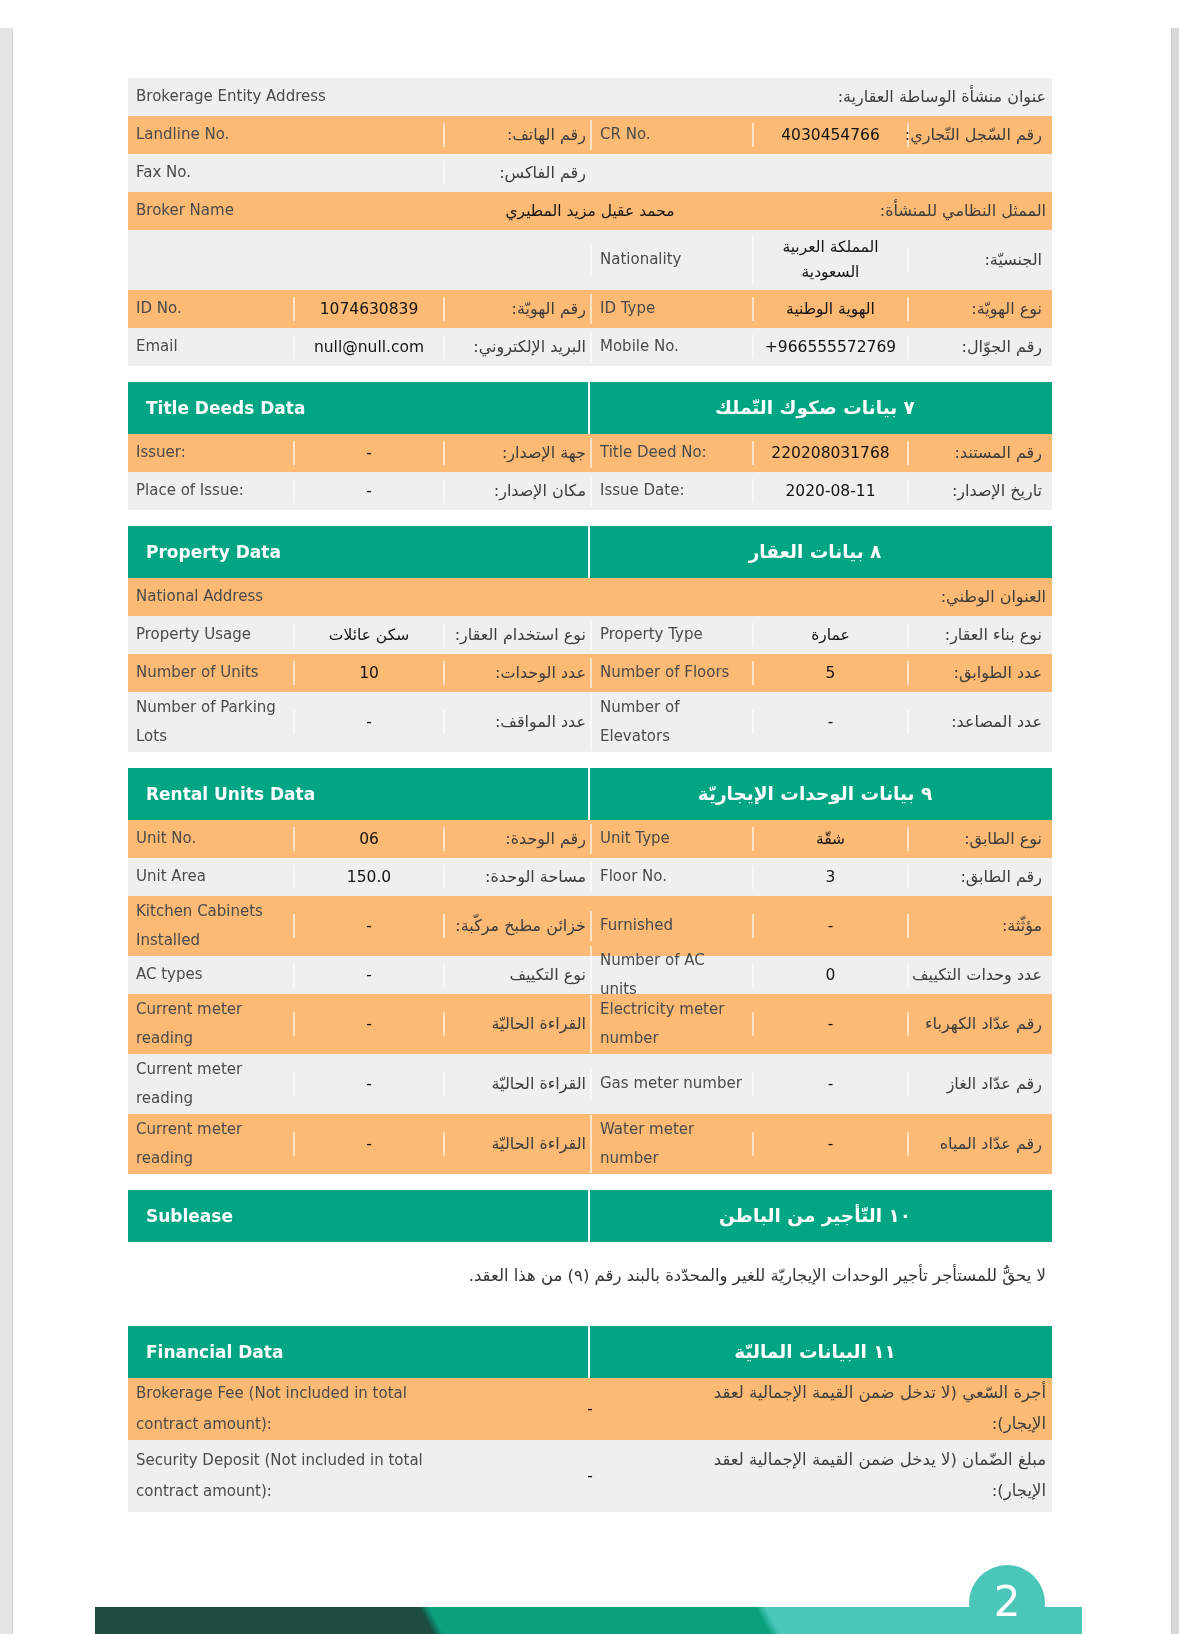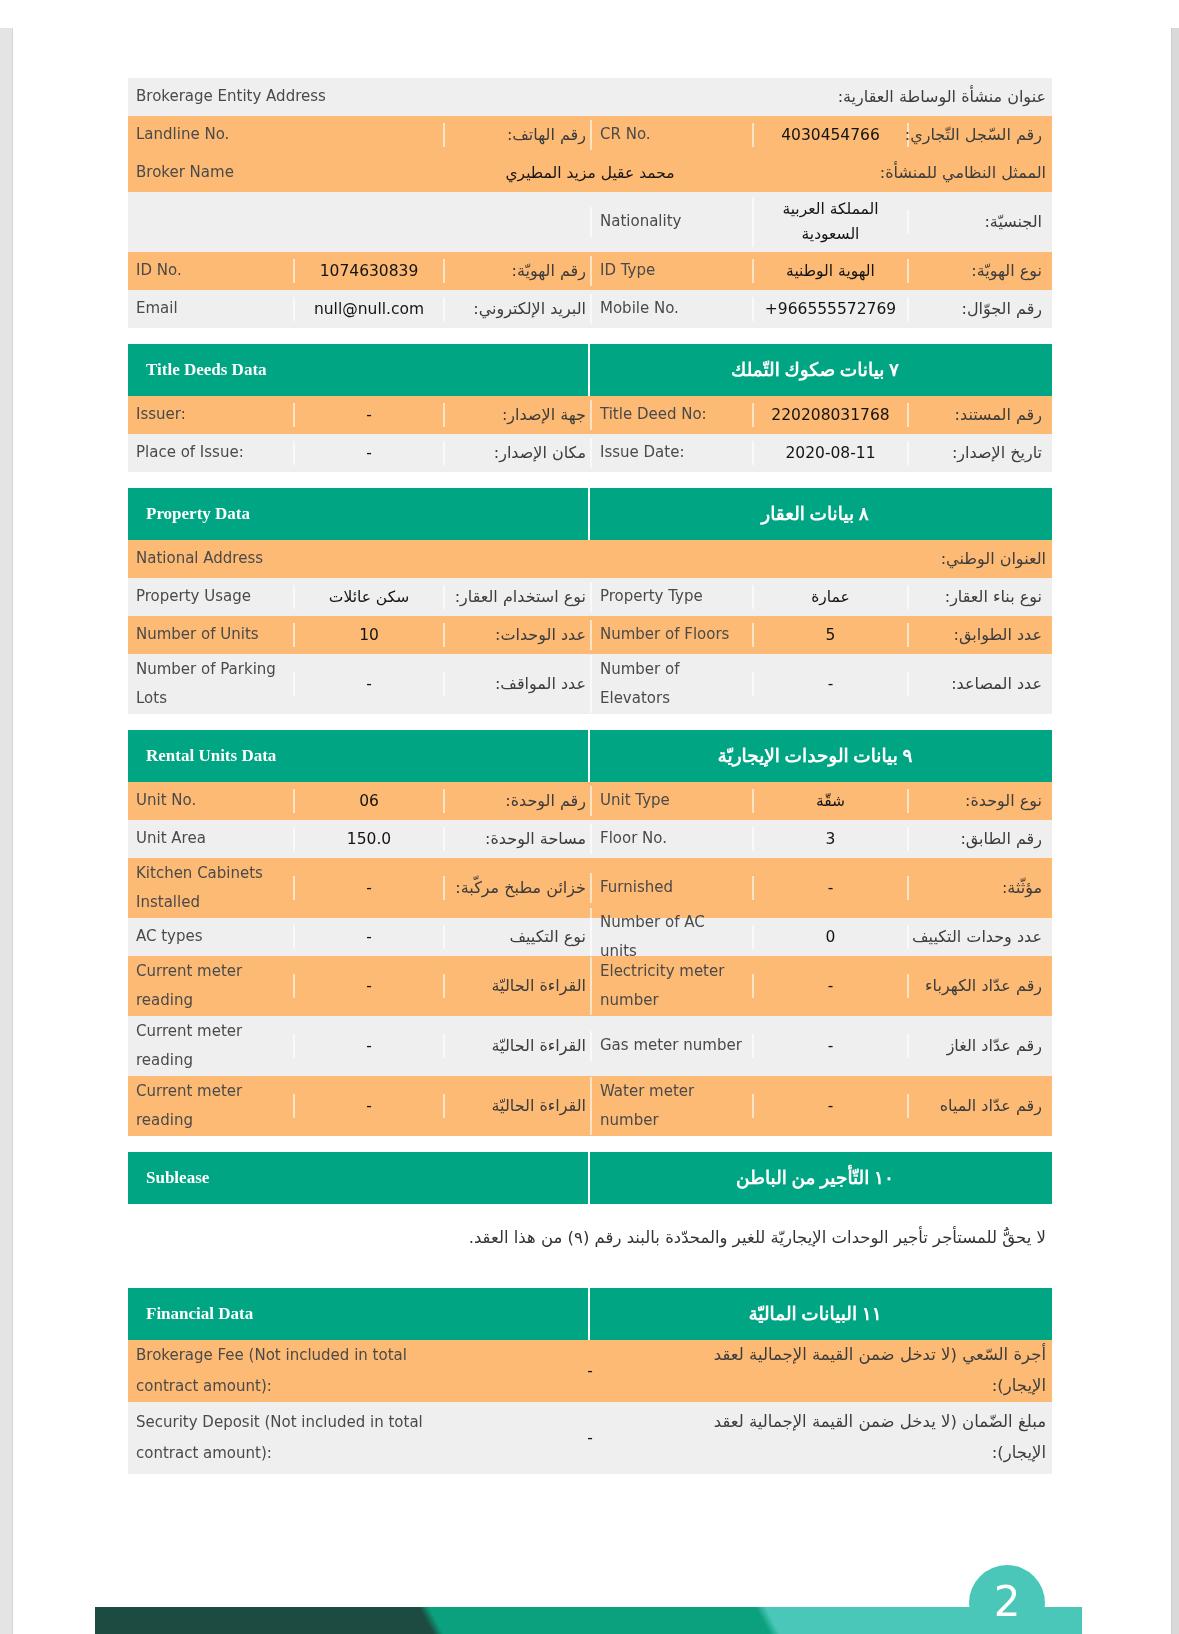--- a/index.html
+++ b/index.html
@@ -34,21 +34,21 @@
 
   
   .wide-row{height:62px;}
   .wide-row.tall{height:72px;}
   .wide-row .abs-en{position:absolute;left:8px;width:330px;top:50%;transform:translateY(-50%);line-height:2.05;}
   .wide-row .abs-val{position:absolute;left:0;width:100%;text-align:center;top:50%;transform:translateY(-50%);}
   .wide-row .abs-ar{position:absolute;right:6px;width:370px;top:50%;transform:translateY(-50%);
                     text-align:right;line-height:1.85;font-size:16.5px;}
 
   
-  .sec-header{display:flex;gap:2px;height:52px;margin-top:16px;font-family:Liberation Serif, serif;}
+  .sec-header{display:flex;gap:2px;height:52px;margin-top:16px;}
   .sh-left{width:460px;background:var(--green);color:#fff;font-weight:bold;font-size:17px;
            line-height:52px;padding-left:18px;box-sizing:border-box;}
   .sh-right{width:462px;background:var(--green);color:#fff;font-weight:bold;font-size:18.5px;
             line-height:52px;padding-right:12px;box-sizing:border-box;text-align:center;}
 
   .paragraph{margin-top:24px;height:44px;direction:rtl;text-align:right;padding-right:6px;
              font-size:16.5px;color:#333;}
 
   
   .footer{position:absolute;left:95px;top:1537px;width:987px;height:76px;}
@@ -72,20 +72,28 @@
           <div class="abs-ar ar" dir="rtl">عنوان منشأة الوساطة العقارية:</div>
         </div>
         <div class="row white">
           <div class="cell c1 en">Landline No.</div>
           <div class="cell c2 val" dir="auto"></div>
           <div class="cell c3 ar" dir="rtl">رقم الهاتف:</div>
           <div class="cell c4 en">CR No.</div>
           <div class="cell c5 val" dir="auto">4030454766</div>
           <div class="cell c6 ar" dir="rtl">رقم السّجل التّجاري:</div>
         </div>
+        <div class="row gray">
+          <div class="cell c1 en">Fax No.</div>
+          <div class="cell c2 val" dir="auto"></div>
+          <div class="cell c3 ar" dir="rtl">رقم الفاكس:</div>
+          <div class="cell c4 en"></div>
+          <div class="cell c5 val" dir="auto"></div>
+          <div class="cell c6 ar" dir="rtl"></div>
+        </div>
         <div class="row white span-row">
           <div class="abs-en en">Broker Name</div>
           <div class="abs-val val" dir="auto">محمد عقيل مزيد المطيري</div>
           <div class="abs-ar ar" dir="rtl">الممثل النظامي للمنشأة:</div>
         </div>
         <div class="row gray tall">
           <div class="cell c1 en"></div>
           <div class="cell c2 val" dir="auto"></div>
           <div class="cell c3 ar" dir="rtl"></div>
           <div class="cell c4 en">Nationality</div>
@@ -165,21 +173,21 @@
         <div class="sec-header">
           <div class="sh-left">Rental Units Data</div>
           <div class="sh-right" dir="rtl">٩ بيانات الوحدات الإيجاريّة</div>
         </div>
         <div class="row white">
           <div class="cell c1 en">Unit No.</div>
           <div class="cell c2 val" dir="auto">06</div>
           <div class="cell c3 ar" dir="rtl">رقم الوحدة:</div>
           <div class="cell c4 en">Unit Type</div>
           <div class="cell c5 val" dir="auto">شقّة</div>
-          <div class="cell c6 ar" dir="rtl">نوع الوحدة:</div>
+          <div class="cell c6 ar" dir="rtl">نوع الطابق:</div>
         </div>
         <div class="row gray">
           <div class="cell c1 en">Unit Area</div>
           <div class="cell c2 val" dir="auto">150.0</div>
           <div class="cell c3 ar" dir="rtl">مساحة الوحدة:</div>
           <div class="cell c4 en">Floor No.</div>
           <div class="cell c5 val" dir="auto">3</div>
           <div class="cell c6 ar" dir="rtl">رقم الطابق:</div>
         </div>
         <div class="row white tall">

